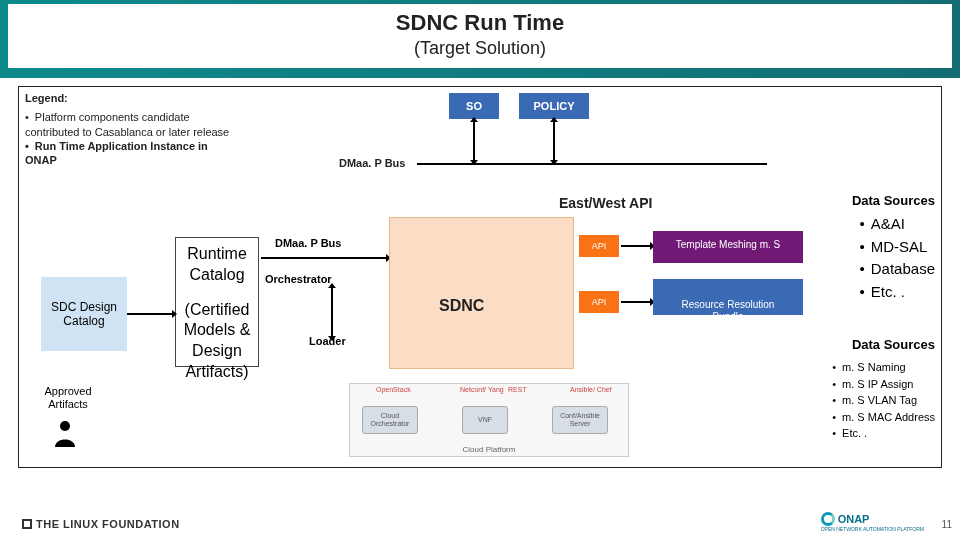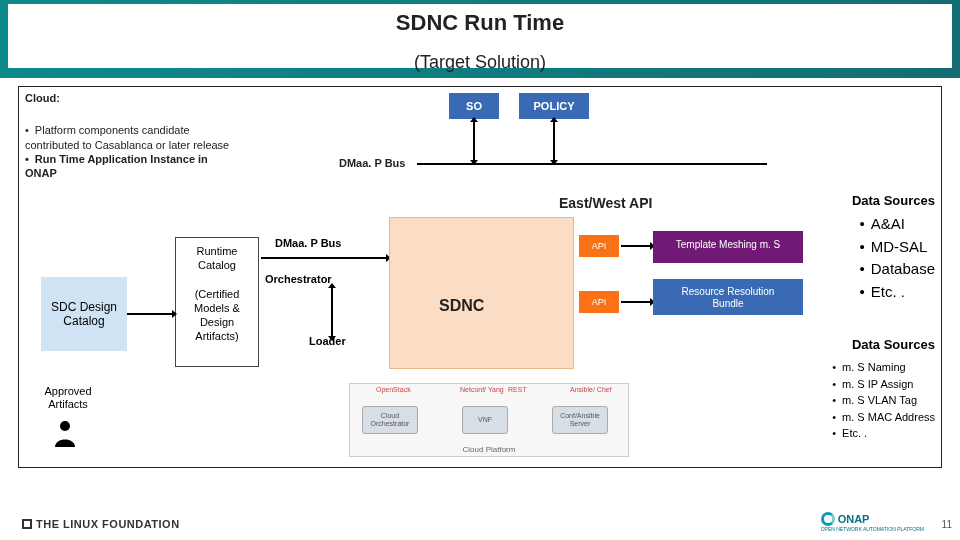--- a/index.html
+++ b/index.html
@@ -1,45 +1,45 @@
 <!DOCTYPE html>
 <html><head>
 <meta charset="utf-8">
 <style>
 *{box-sizing:border-box;margin:0;padding:0}
 body{width:960px;height:540px;font-family:Arial,Helvetica,sans-serif;background:#fff;position:relative;overflow:hidden}
 .hdr{position:absolute;left:0;top:0;width:960px;height:78px;background:linear-gradient(90deg,#0e8a8a 0%,#126e74 100%);}
 .hdr-inner{position:absolute;left:8px;top:4px;width:944px;height:64px;background:#fff;text-align:center;padding-top:6px}
 .title{font-size:22px;font-weight:700;color:#222}
-.subtitle{font-size:18px;color:#222;margin-top:16px}
+.subtitle{font-size:18px;color:#222;margin-top:2px}
 .frame{position:absolute;left:18px;top:86px;width:924px;height:382px;border:1px solid #222}
 .legend{position:absolute;left:6px;top:4px;width:210px;font-size:11px;color:#222;line-height:1.3}
 .legend b{font-weight:700}
 .so{position:absolute;left:430px;top:6px;width:50px;height:26px;background:#396ab3;color:#fff;font-size:11px;font-weight:700;text-align:center;line-height:26px}
 .policy{position:absolute;left:500px;top:6px;width:70px;height:26px;background:#396ab3;color:#fff;font-size:11px;font-weight:700;text-align:center;line-height:26px}
 .dmaap1{position:absolute;left:320px;top:70px;font-size:11px;font-weight:700;color:#222}
 .dmaap-line{position:absolute;left:398px;top:76px;width:350px;height:2px;background:#000}
 .ewapi{position:absolute;left:540px;top:108px;font-size:14px;font-weight:700;color:#222}
 .sdc{position:absolute;left:22px;top:190px;width:86px;height:74px;background:#cfe3f5;font-size:12px;text-align:center;display:flex;align-items:center;justify-content:flex-start;line-height:1.2}
 .sdc span{display:block}
-.runtime{position:absolute;left:156px;top:150px;width:84px;height:130px;border:1px solid #444;background:#fff;font-size:11px;text-align:center;padding:6px 4px;line-height:1.3}
+.runtime{position:absolute;left:156px;top:150px;width:84px;height:130px;border:1px solid #444;background:#fff;font-size:16px;text-align:center;padding:6px 4px;line-height:1.3}
 .dmaap2{position:absolute;left:256px;top:150px;font-size:11px;font-weight:700}
 .notif{position:absolute;left:246px;top:186px;font-size:11px;font-weight:700}
 .loader{position:absolute;left:290px;top:248px;font-size:11px;font-weight:700}
 .peach{position:absolute;left:370px;top:130px;width:185px;height:152px;background:#fbdcc4;border:1px solid #e8b78a}
 .sdnc{position:absolute;left:420px;top:210px;font-size:16px;font-weight:700;color:#222}
 .api1{position:absolute;left:560px;top:148px;width:40px;height:22px;background:#f97316;color:#fff;font-size:9px;text-align:center;line-height:22px}
 .api2{position:absolute;left:560px;top:204px;width:40px;height:22px;background:#f97316;color:#fff;font-size:9px;text-align:center;line-height:22px}
 .tmesh{position:absolute;left:634px;top:144px;width:150px;height:32px;background:#701a75;color:#fff;font-size:10px;text-align:center;line-height:28px}
-.resbun{position:absolute;left:634px;top:192px;width:150px;height:36px;background:#396ab3;color:#fff;font-size:10px;text-align:center;line-height:1.2;padding-top:7px}
+.resbun{position:absolute;left:634px;top:192px;width:150px;height:36px;background:#396ab3;color:#fff;font-size:10px;text-align:center;line-height:1.2;padding-top:20px}
 .ds1h{position:absolute;right:6px;top:106px;font-size:13px;font-weight:700}
 .ds1{position:absolute;right:6px;top:126px;font-size:15px;line-height:1.5}
 .ds1 li,.ds2 li{list-style:none}
 .ds1 li::before,.ds2 li::before,.legend li::before{content:"•";margin-right:6px}
-.legend ul{list-style:none;margin-top:18px}
+.legend ul{list-style:none;margin-top:5px}
 .ds2h{position:absolute;right:6px;top:250px;font-size:13px;font-weight:700}
 .ds2{position:absolute;right:6px;top:272px;font-size:11px;line-height:1.5}
 .approved{position:absolute;left:14px;top:298px;font-size:11px;text-align:center;width:70px;line-height:1.2}
 .person{position:absolute;left:34px;top:332px;width:24px;height:28px}
 .person svg{width:100%;height:100%}
 .cloud{position:absolute;left:330px;top:296px;width:280px;height:74px;border:1px solid #ccc;background:rgba(200,200,200,.15);font-size:8px;color:#666}
 .cloud .lbl{position:absolute;bottom:2px;width:100%;text-align:center}
 .cbox{position:absolute;width:56px;height:28px;background:#d8dee6;border:1px solid #aaa;border-radius:3px;font-size:7px;color:#555;text-align:center;display:flex;align-items:center;justify-content:center;line-height:1.1}
 .ctag{position:absolute;font-size:7px;color:#c44}
 .arrow-v{position:absolute;width:2px;background:#000}
@@ -60,21 +60,21 @@
 
 <div class="hdr">
   <div class="hdr-inner">
     <div class="title">SDNC Run Time</div>
     <div class="subtitle">(Target Solution)</div>
   </div>
 </div>
 
 <div class="frame">
   <div class="legend">
-    <b>Cloud:</b>
+    <b>Legend:</b>
     <ul>
       <li>Platform components candidate contributed to Casablanca or later release</li>
       <li style="font-weight:700">Run Time Application Instance in ONAP</li>
     </ul>
   </div>
 
   <div class="so">SO</div>
   <div class="policy">POLICY</div>
   <div class="arrow-v" style="left:454px;top:34px;height:40px"></div>
   <div class="arrow-v" style="left:534px;top:34px;height:40px"></div>

